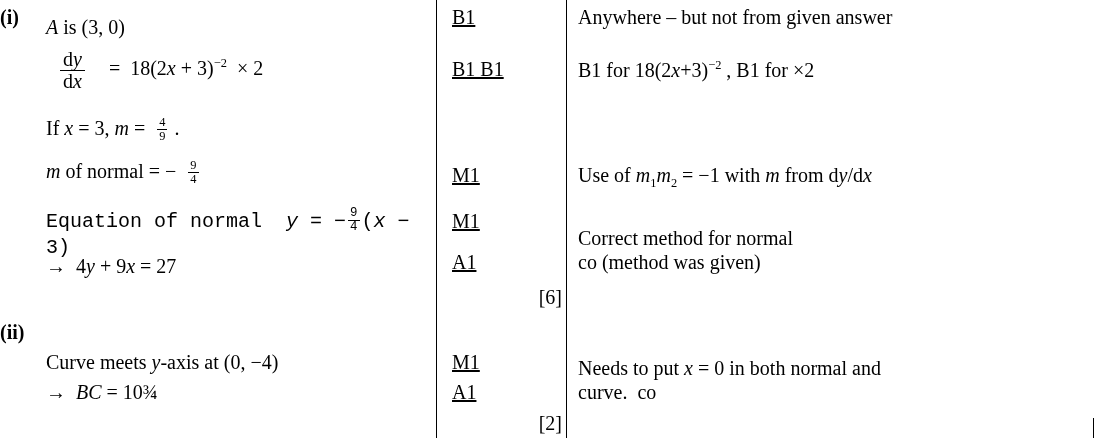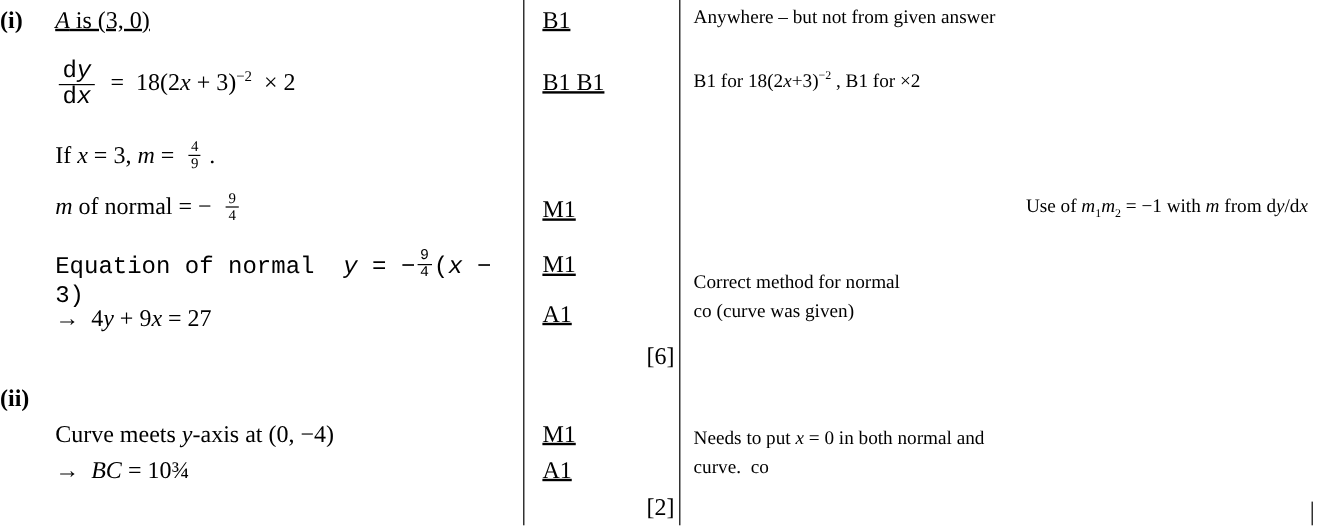--- a/index.html
+++ b/index.html
@@ -51,21 +51,21 @@
     position: absolute;
     left: 452px;
     width: 110px;
     font-size: 20px;
     text-decoration: underline;
   }
   .col-notes {
     position: absolute;
     left: 578px;
     width: 512px;
-    font-size: 16px;
+    font-size: 20px;
   }
   .total {
     position: absolute;
     left: 452px;
     width: 110px;
     font-size: 20px;
     text-align: right;
     padding-right: 10px;
   }
   i, .it { font-style: italic; }
@@ -80,63 +80,62 @@
     top: -1px;
   }
   .frac .num { display: block; padding: 0 2px; }
   .frac .den { display: block; border-top: 1px solid #000; padding: 0 2px; }
   .dfrac {
     display: inline-block;
     vertical-align: middle;
     text-align: right;
     font-size: 1em;
     line-height: 1.05;
-    margin: 0 3px;
-    font-family: Liberation Mono, monospace;
+    margin: 0 14px;
   }
   .dfrac .num { display: block; padding: 0 3px; }
   .dfrac .den { display: block; border-top: 1px solid #000; padding: 0 3px; }
   sup { font-size: 0.62em; vertical-align: super; }
   sub { font-size: 0.62em; vertical-align: sub; }
   .arrow { font-size: 20px; }
 </style>
 </head>
 <body>
 
 <div class="sheet">
 
   <div class="vrule r1"></div>
   <div class="vrule r2"></div>
   <div class="vrule r3"></div>
 
   <div class="col-label" style="top: 6px;">(i)</div>
 
-  <div class="col-work" style="top: 6px; text-decoration: underline;"><i>A</i> is (3, 0)</div>
+  <div class="col-work" style="top: 16px;"><i>A</i> is (3, 0)</div>
   <div class="col-marks" style="top: 6px;">B1</div>
   <div class="col-notes" style="top: 6px;">Anywhere – but not from given answer</div>
 
   <div class="col-work" style="top: 49px;"><span class="dfrac"><span class="num">d<i>y</i></span><span class="den">d<i>x</i></span></span> &nbsp;= &nbsp;18(2<i>x</i> + 3)<sup>−2</sup> &nbsp;× 2</div>
   <div class="col-marks" style="top: 58px;">B1  B1</div>
   <div class="col-notes" style="top: 58px;">B1 for  18(2<i>x</i>+3)<sup>−2</sup> , B1 for ×2</div>
 
   <div class="col-work" style="top: 117px;">If <i>x</i> = 3, <i>m</i> = &nbsp;<span class="frac"><span class="num">4</span><span class="den">9</span></span> .</div>
   <div class="col-marks" style="top: 117px;"></div>
   <div class="col-notes" style="top: 117px;"></div>
 
   <div class="col-work" style="top: 160px;"><i>m</i> of normal = − &nbsp;<span class="frac"><span class="num">9</span><span class="den">4</span></span></div>
   <div class="col-marks" style="top: 164px;">M1</div>
-  <div class="col-notes" style="top: 164px; text-align: right;">Use of <i>m</i><sub>1</sub><i>m</i><sub>2</sub> = −1 with <i>m</i> from d<i>y</i>/d<i>x</i></div>
+  <div class="col-notes" style="top: 164px;">Use of <i>m</i><sub>1</sub><i>m</i><sub>2</sub> = −1 with <i>m</i> from d<i>y</i>/d<i>x</i></div>
 
   <div class="col-work" style="top: 208px; font-family: Liberation Mono, monospace;">Equation of normal &nbsp;<i>y</i> = −<span class="frac"><span class="num">9</span><span class="den">4</span></span>(<i>x</i> − 3)</div>
   <div class="col-marks" style="top: 210px;">M1</div>
   <div class="col-notes" style="top: 227px;">Correct method for normal</div>
 
   <div class="col-work" style="top: 255px;"><span class="arrow">→</span>&nbsp; 4<i>y</i> + 9<i>x</i> = 27</div>
   <div class="col-marks" style="top: 251px;">A1</div>
-  <div class="col-notes" style="top: 251px;">co (curve was given)</div>
+  <div class="col-notes" style="top: 251px;">co (method was given)</div>
 
   <div class="total" style="top: 286px;">[6]</div>
 
   <div class="col-label" style="top: 321px;">(ii)</div>
 
   <div class="col-marks" style="top: 321px;"></div>
   <div class="col-notes" style="top: 321px;"></div>
 
   <div class="col-work" style="top: 351px;">Curve meets <i>y</i>-axis at (0, −4)</div>
   <div class="col-marks" style="top: 351px;">M1</div>

